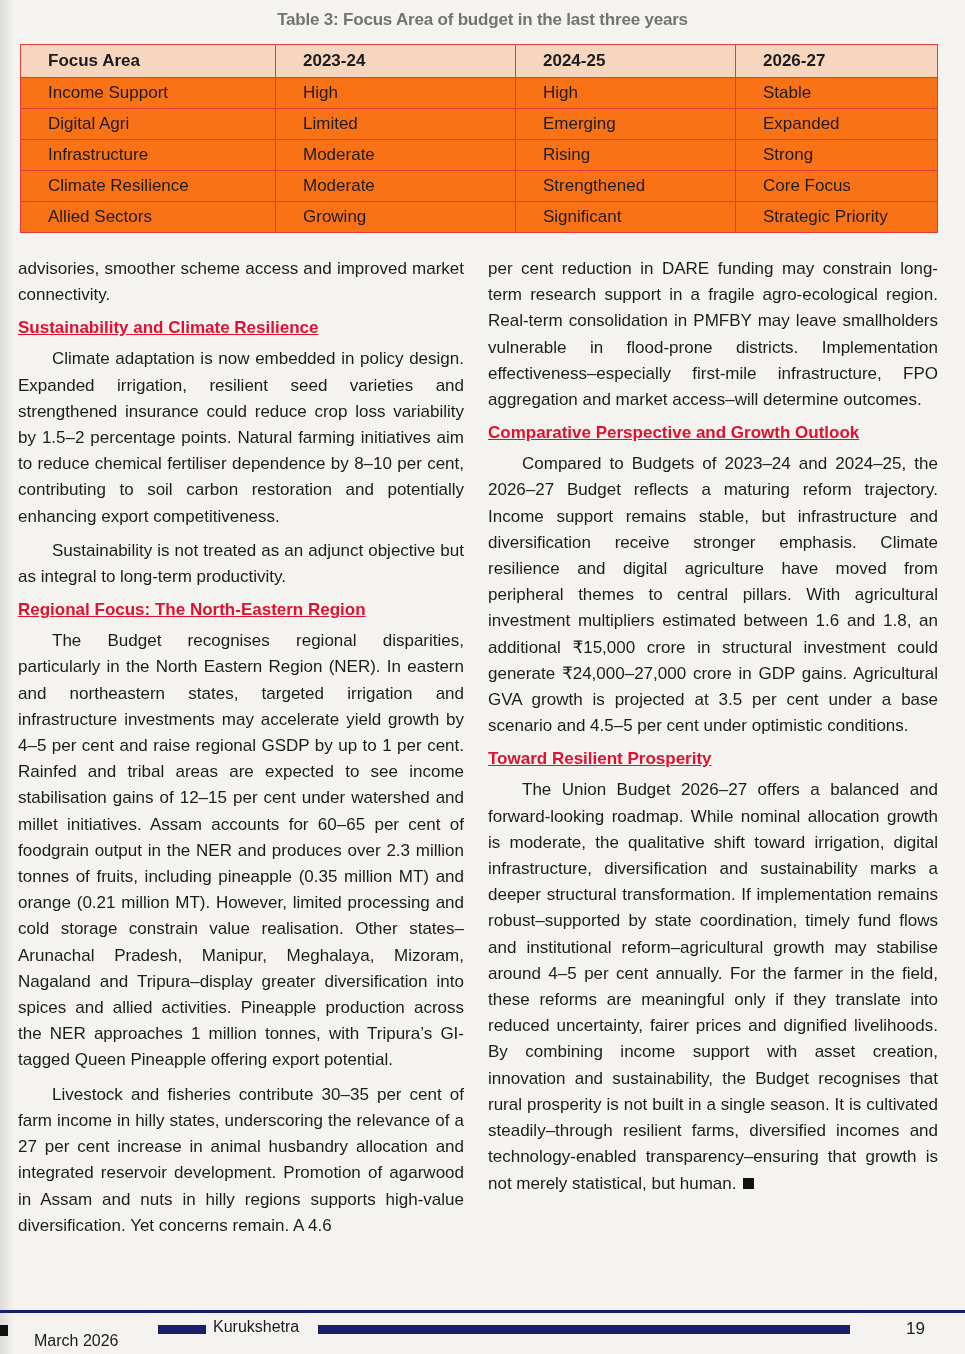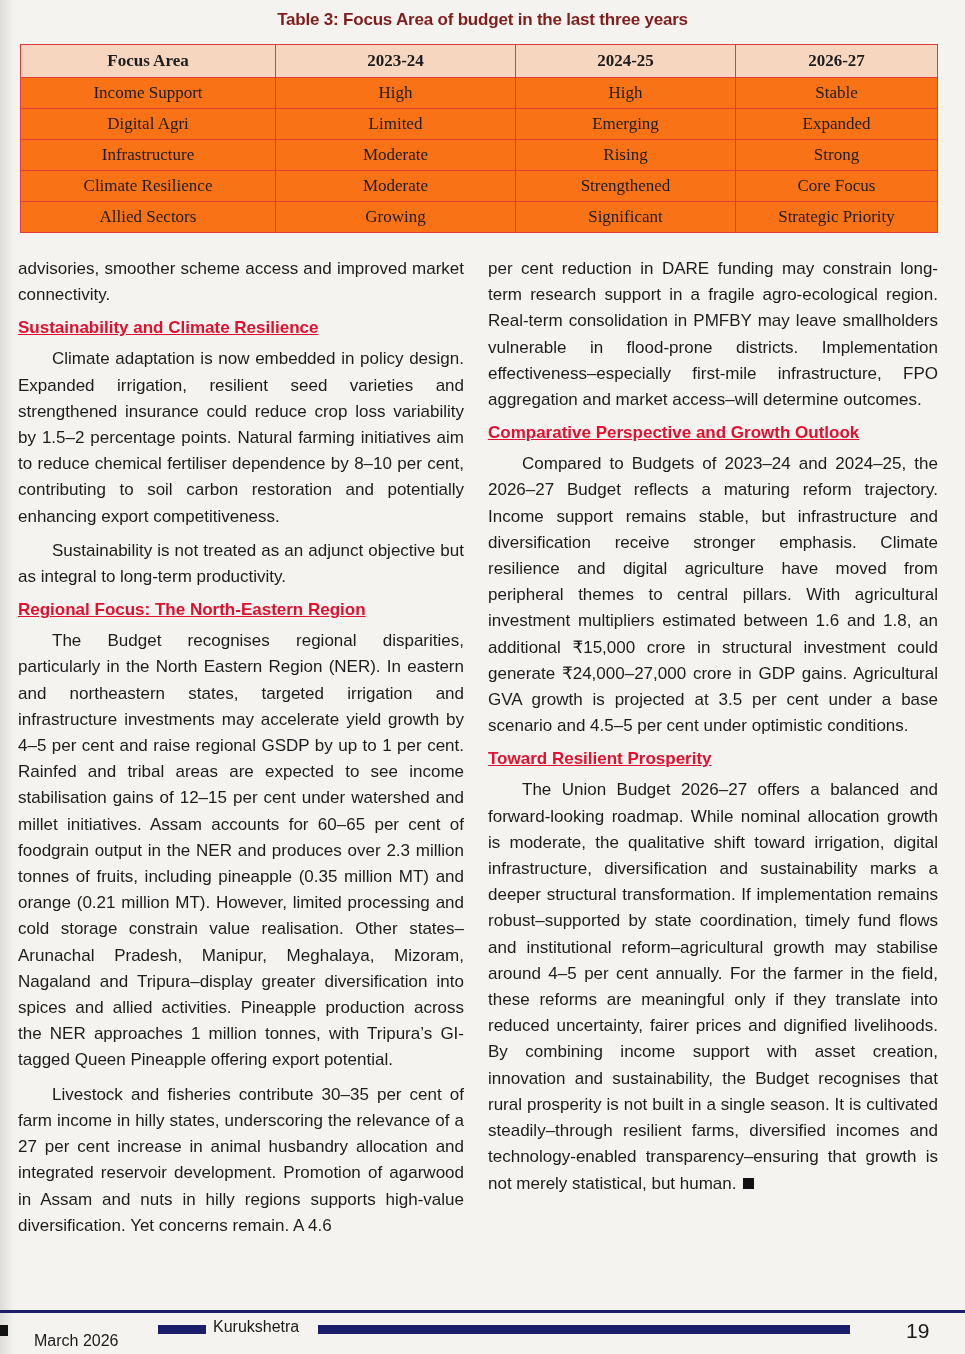--- a/index.html
+++ b/index.html
@@ -9,31 +9,31 @@
     font-family: "Liberation Sans", "DejaVu Sans", sans-serif;
     color: #1c1c1c;
     position: relative;
   }
   .page-shade {
     position: absolute; left: 0; top: 0; width: 14px; height: 1354px;
     background: linear-gradient(to right, #dcdcd8, #f4f3ef);
   }
   .table-caption {
     position: absolute; top: 10px; left: 0; width: 965px;
-    text-align: center; font-weight: bold; font-size: 17px; color: #7f1d1d;
+    text-align: center; font-weight: bold; font-size: 17px; color: #737373;
     letter-spacing: -0.2px;
   }
   .focus-table {
     position: absolute; left: 20px; top: 44px; width: 918px;
     border-collapse: collapse; font-size: 17px;
     background: #f8e6da;
   }
   .focus-table th, .focus-table td {
     border: 1.5px solid #e23b3b;
-    padding: 0 2px; height: 30px; text-align: center; vertical-align: middle; font-family: Liberation Serif, serif;
+    padding: 0 27px; height: 30px; text-align: left; vertical-align: middle;
   }
   .focus-table th { background: #f6d6bf; font-weight: bold; height: 32px; }
   .focus-table td { background: #f97316; }
   .focus-table col.c1 { width: 255px; }
   .focus-table col.c2 { width: 240px; }
   .focus-table col.c3 { width: 220px; }
 
   .column { position: absolute; top: 256px; font-size: 17px; line-height: 26.2px; }
   .col-left { left: 18px; width: 446px; }
   .col-right { left: 488px; width: 450px; }
@@ -50,21 +50,21 @@
   }
   .footer {
     position: absolute; left: 0; top: 1318px; width: 965px; height: 28px;
     font-size: 16px; color: #1a1a1a;
   }
   .footer .sq { position: absolute; left: 0; top: 7px; width: 8px; height: 11px; background: #111; }
   .footer .date { position: absolute; left: 34px; top: 0; margin-top: 14px; }
   .footer .bar1 { position: absolute; left: 158px; top: 7px; width: 48px; height: 9px; background: #1b1f6b; }
   .footer .mag { position: absolute; left: 213px; top: 0; }
   .footer .bar2 { position: absolute; left: 318px; top: 7px; width: 532px; height: 9px; background: #1b1f6b; }
-  .footer .pg { position: absolute; left: 906px; top: 1px; font-size: 21px; }
+  .footer .pg { position: absolute; left: 906px; top: 1px; font-size: 17px; }
 </style>
 </head>
 <body>
 
 <div class="page-shade"></div>
 
 <div class="table-caption">Table 3: Focus Area of budget in the last three years</div>
 
 <table class="focus-table">
   <colgroup>

